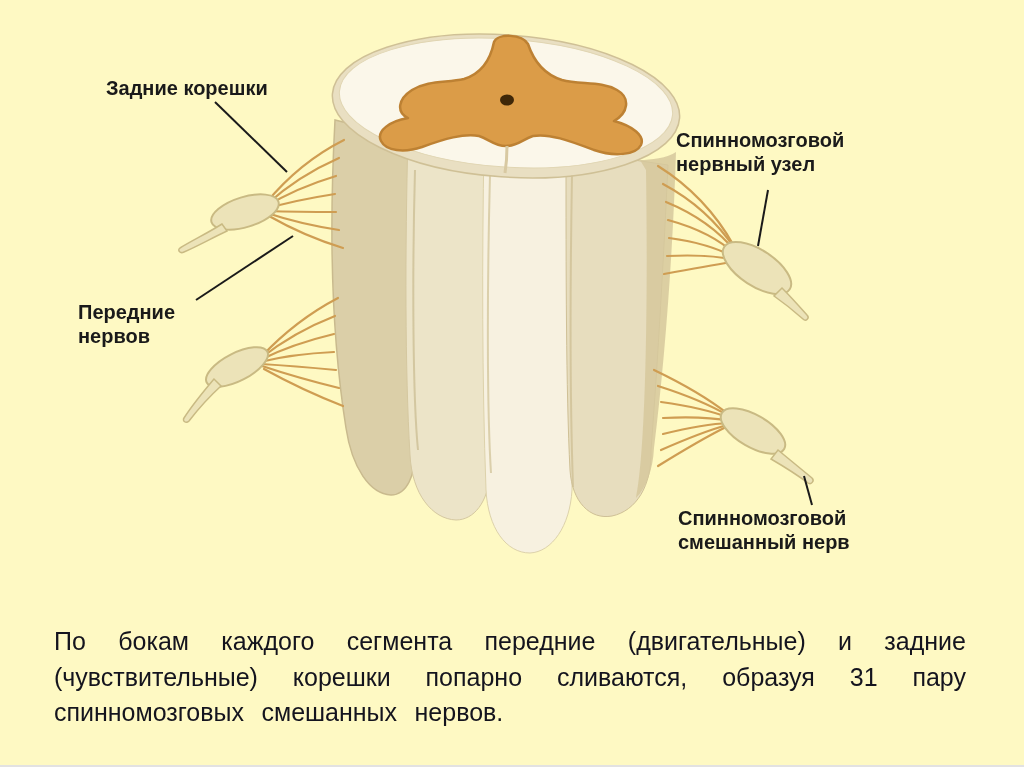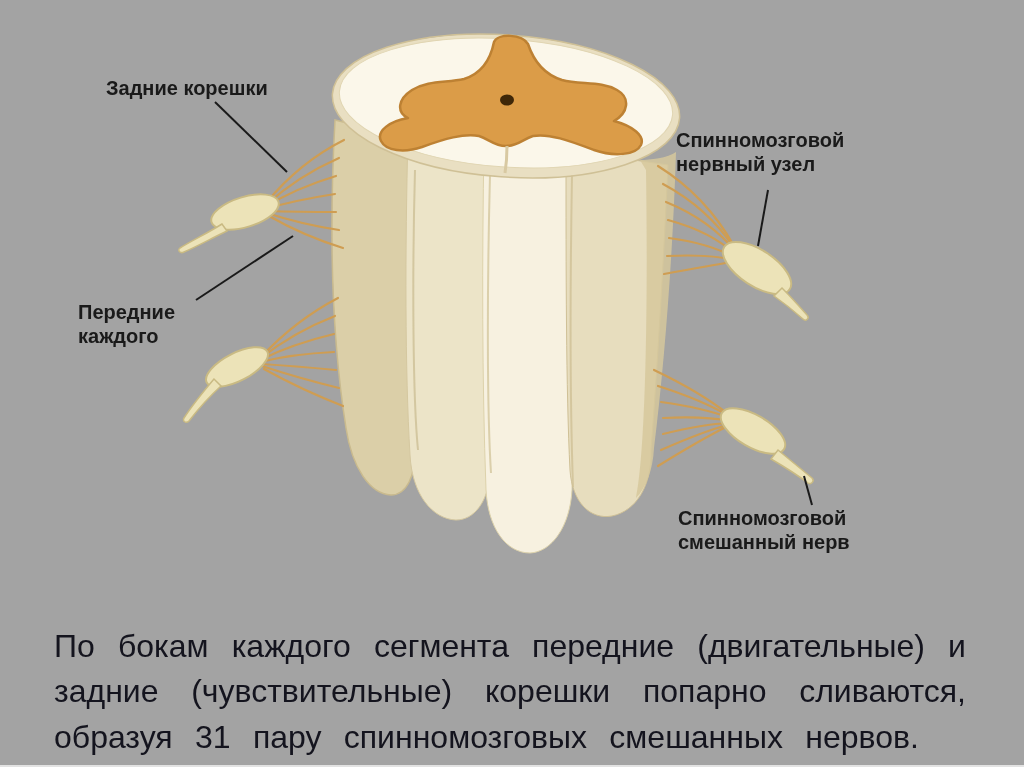--- a/index.html
+++ b/index.html
@@ -1,28 +1,28 @@
 <!DOCTYPE html>
 <html><head>
 <meta charset="utf-8">
 <style>
   html,body { margin:0; padding:0; background:#ffffff; }
   .page {
-    position:relative; width:1024px; height:767px; background:#a3a3a3;
+    position:relative; width:1024px; height:767px; background:#fef9c3;
     overflow:hidden; font-family:"Liberation Sans", sans-serif;
   }
   .illustration { position:absolute; left:0; top:0; }
   .label {
     position:absolute; font-weight:bold; font-size:20px; color:#1a1a1a;
     white-space:pre-line; line-height:1.22;
   }
   .label.center { }
   .caption {
     position:absolute; left:54px; top:624px; width:912px;
-    font-size:32px; line-height:1.42; color:#14141e;
+    font-size:25px; line-height:1.42; color:#14141e;
     text-align:justify; word-spacing:0.42em;
   }
   .slide-edge {
     position:absolute; left:0; top:765px; width:1024px; height:2px;
     background:#e2e2e2;
   }
 </style>
 </head>
 <body>
 
@@ -105,21 +105,21 @@
       <line x1="812" y1="505" x2="804" y2="476"></line>
     </g>
   </svg>
 
   <div class="label" style="left:106px; top:76px;">Задние корешки</div>
 
   <div class="label center" style="left:676px; top:128px; width:214px;">Спинномозговой
 нервный узел</div>
 
   <div class="label center" style="left:78px; top:300px; width:130px;">Передние
-каждого</div>
+нервов</div>
 
   <div class="label center" style="left:678px; top:506px; width:218px;">Спинномозговой
 смешанный нерв</div>
 
   <div class="caption">По бокам каждого сегмента передние (двигательные) и задние (чувствительные) корешки попарно сливаются, образуя 31 пару спинномозговых смешанных нервов.</div>
 
   <div class="slide-edge"></div>
 </div>
 
 </body></html>

